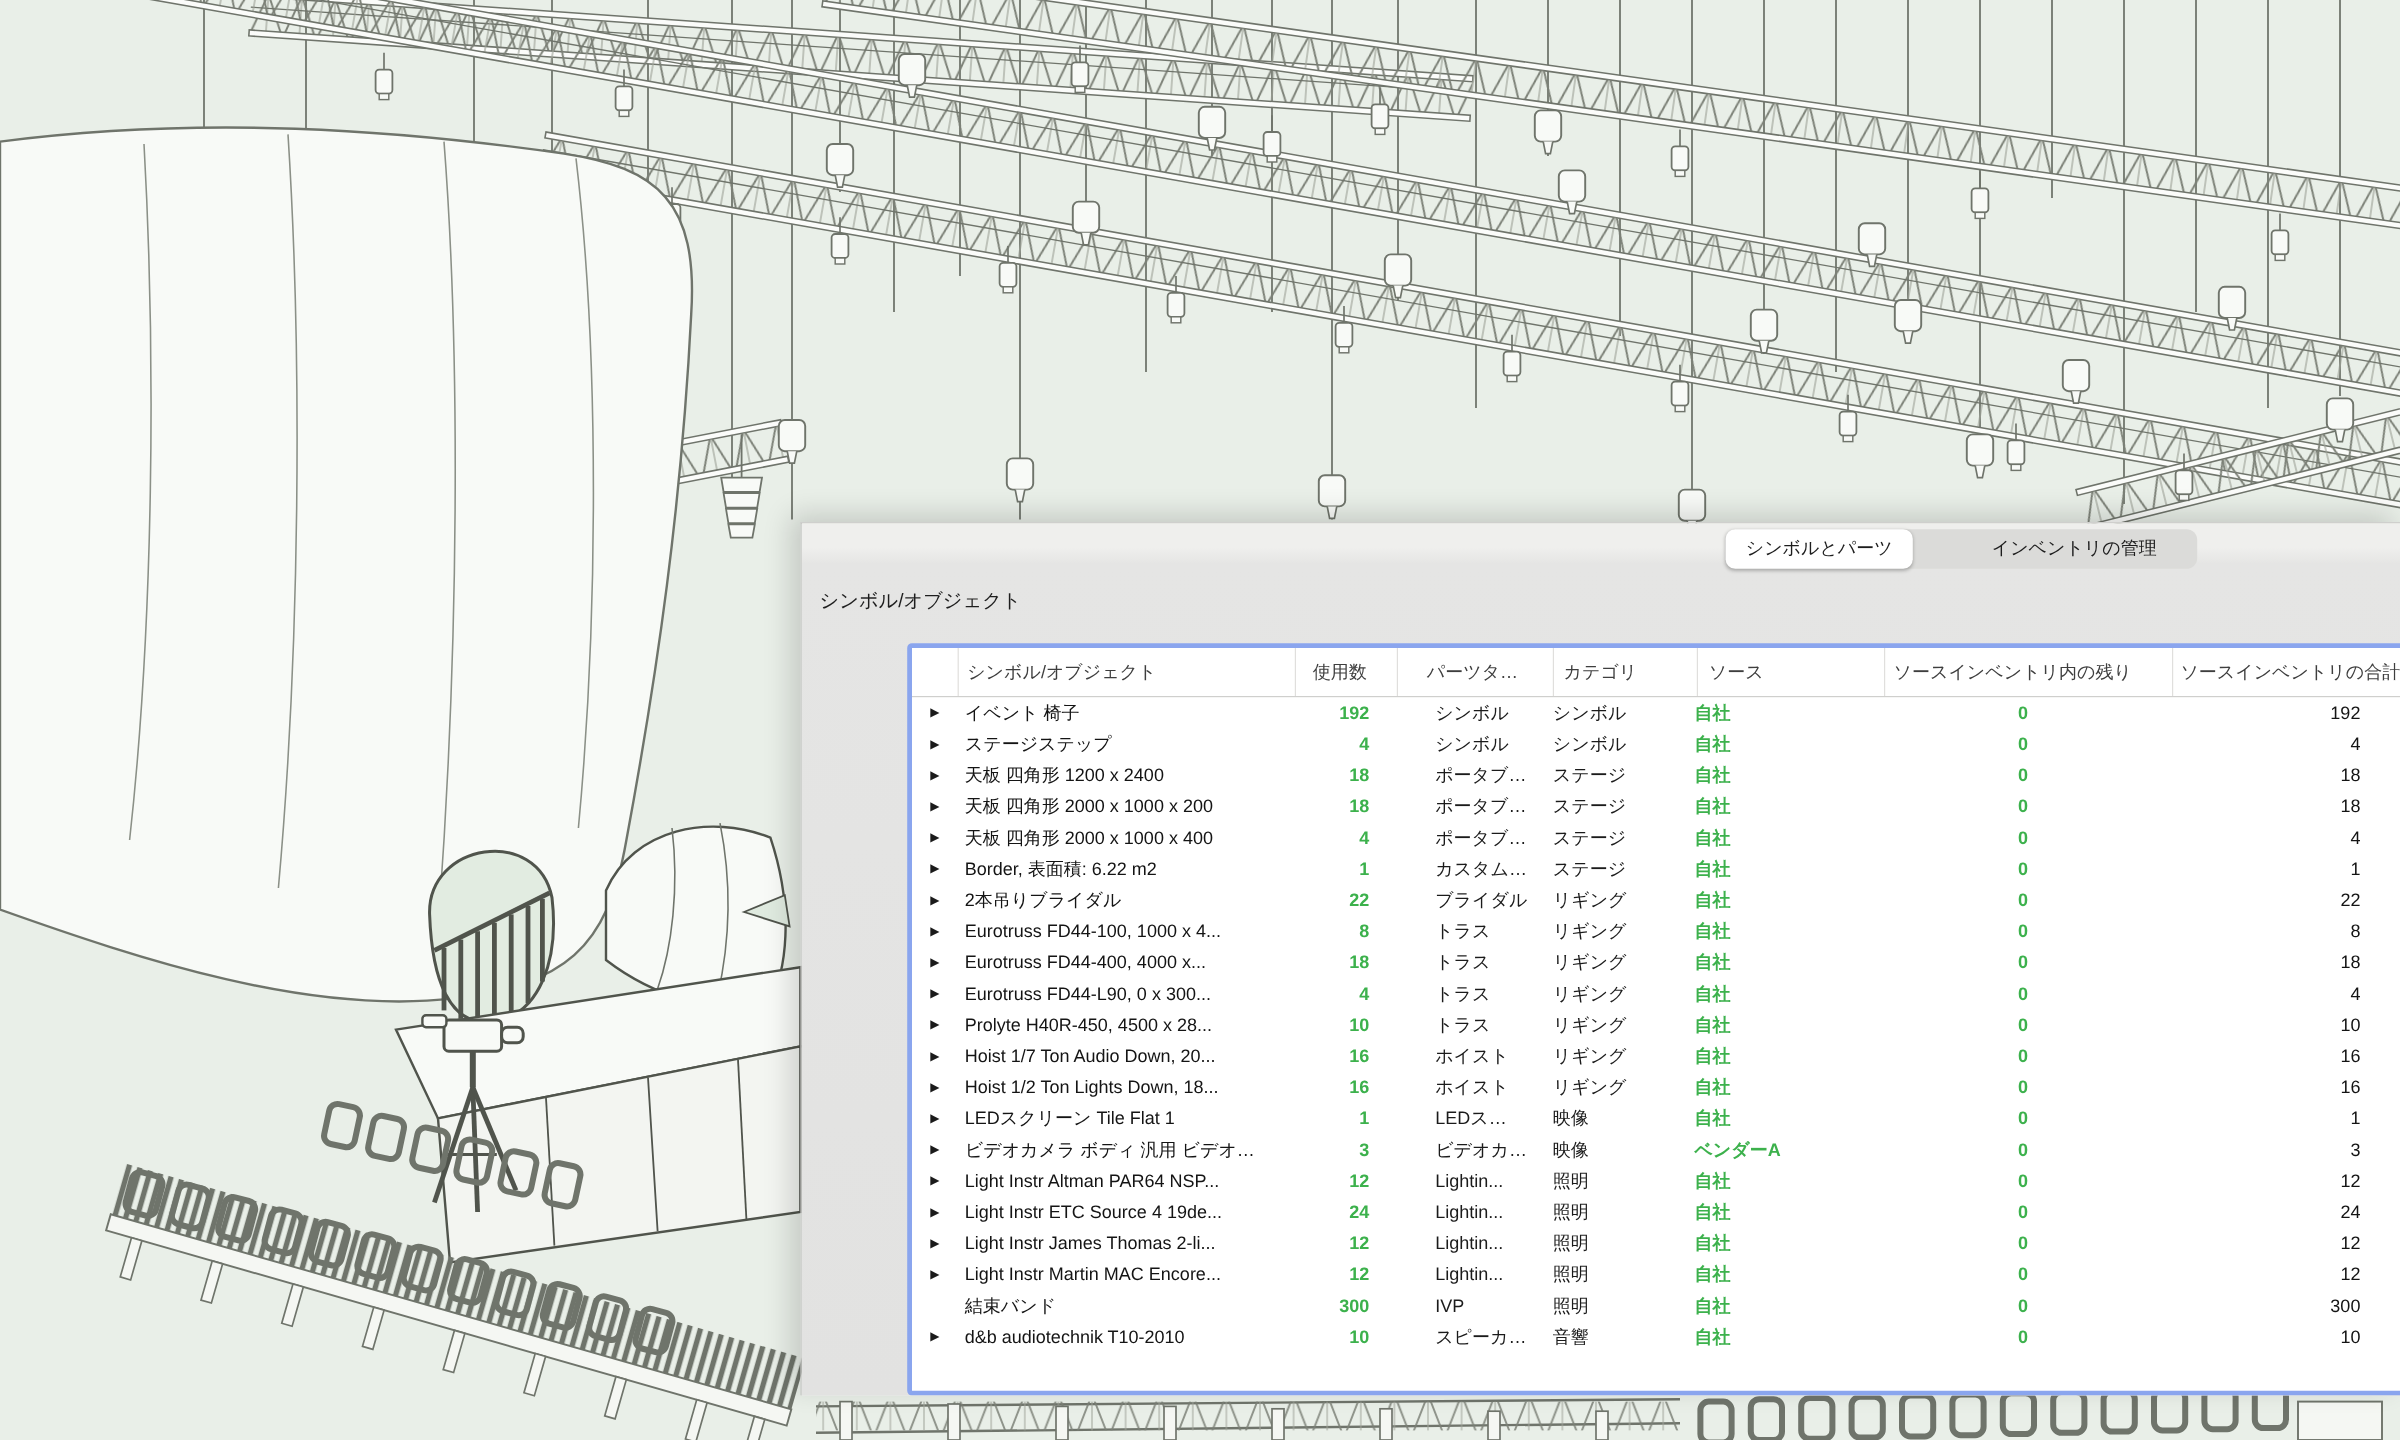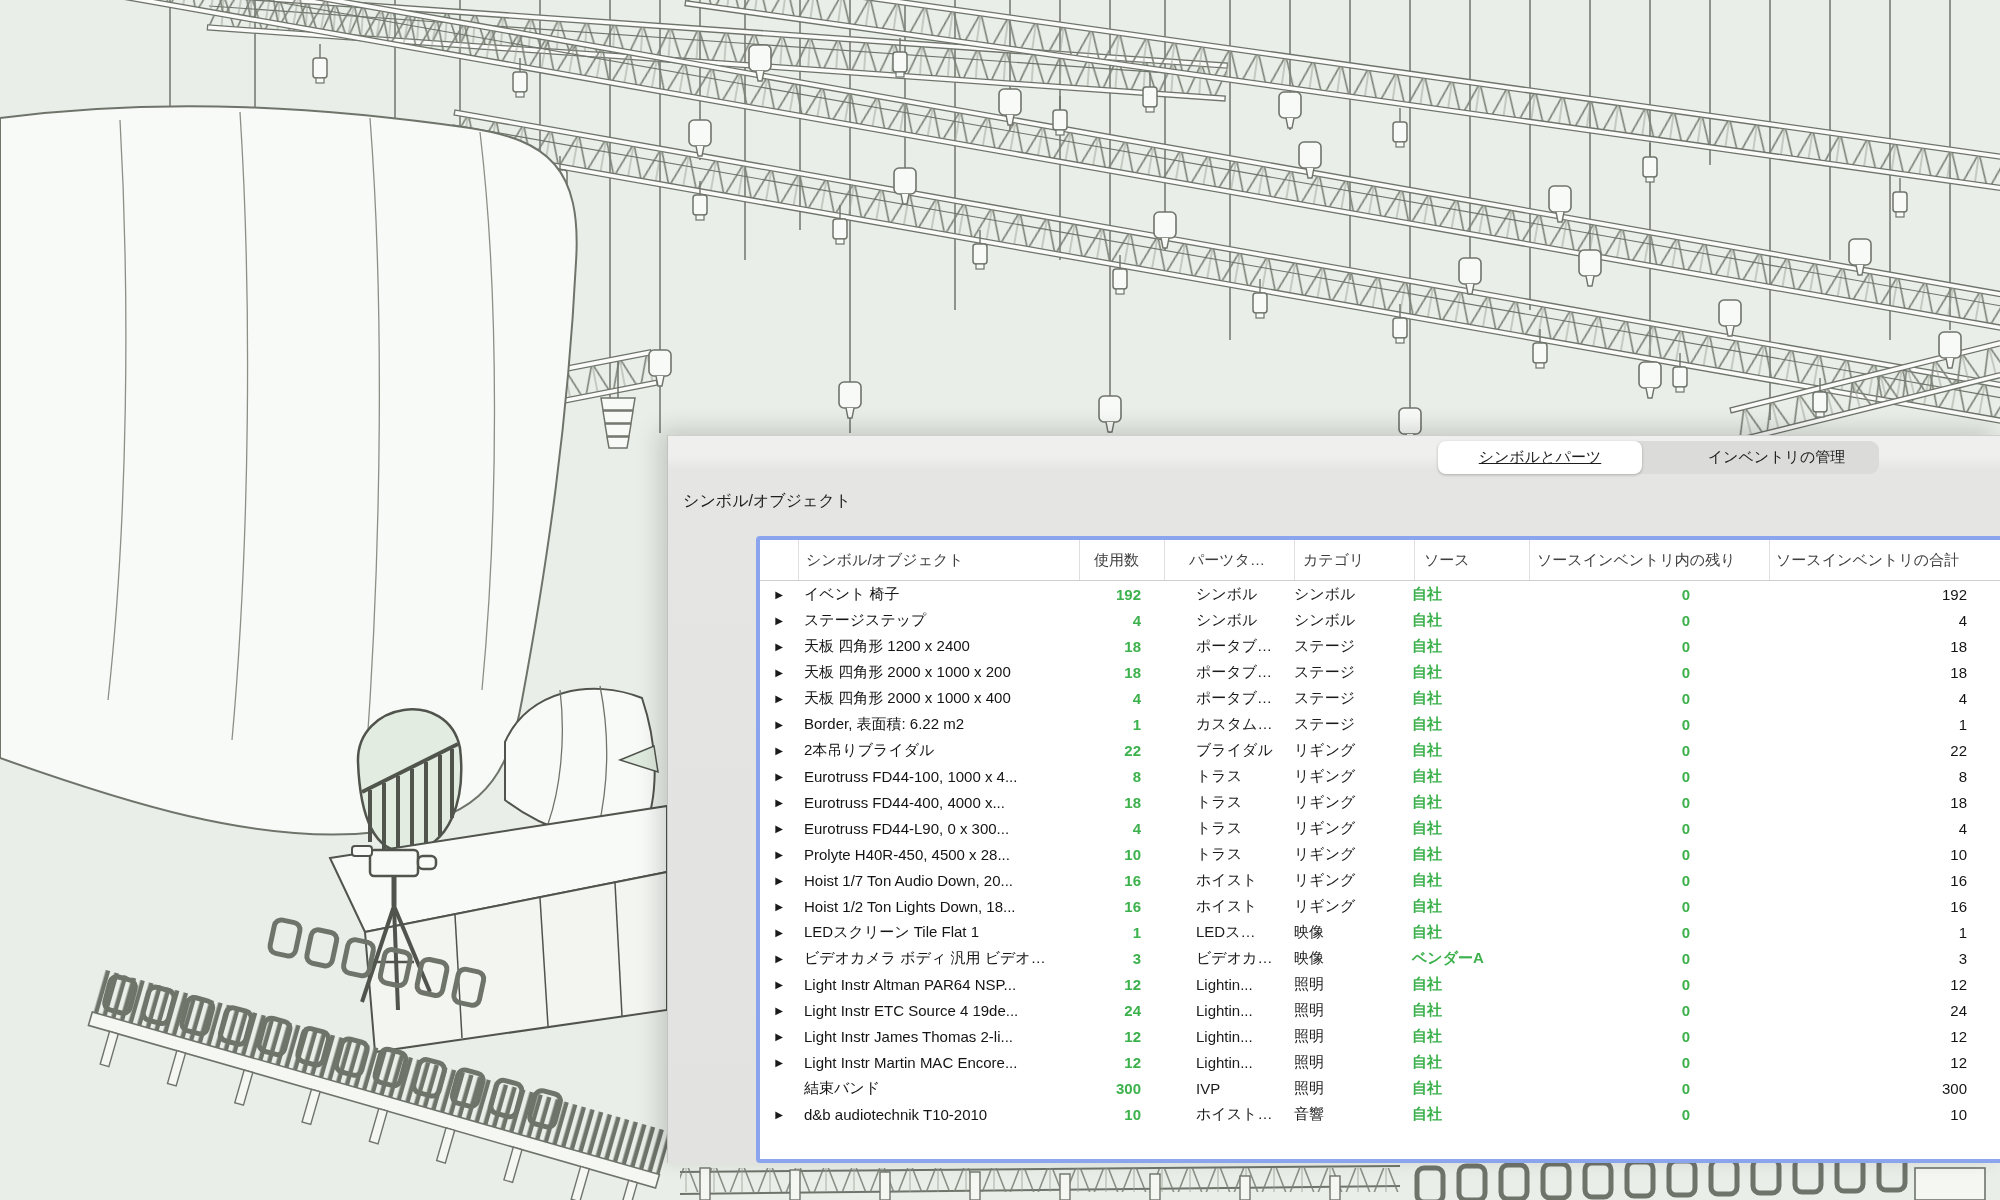--- a/index.html
+++ b/index.html
@@ -21,21 +21,21 @@
   }
   .segmented{
     position:absolute;left:770px;top:5px;height:33px;display:flex;
     background:#dbdbd9;border-radius:9px;align-items:stretch;
   }
   .seg{
     display:flex;align-items:center;justify-content:center;
     font-size:15px;color:#1d1d1d;border-radius:8px;cursor:default;white-space:nowrap;
   }
   .seg.sel{background:#ffffff;box-shadow:0 1px 3px rgba(0,0,0,.25);}
-  .seg.s0{width:204px;text-decoration:underline;}
+  .seg.s0{width:156px;}
   .seg.s1{width:205px;padding-left:32px;}
   .section-label{position:absolute;left:15px;top:55px;font-size:16px;color:#1e1e1e;}
 
   .tablebox{
     position:absolute;left:88px;top:100px;bottom:0;width:1262px;
     border:4px solid #8aa5ee;border-radius:4px;background:#ffffff;overflow:hidden;
   }
   .thead{display:flex;height:40px;border-bottom:1px solid #cfcfcd;background:#ffffff;}
   .thead .cell{font-size:15px;color:#3e3e3e;border-left:1px solid #e0dfdd;}
   .thead .cell.c0{border-left:none;}
@@ -47,21 +47,21 @@
   .c4{width:120px;}
   .c5{width:115px;}
   .c6{width:240px;}
   .c7{flex:1 1 auto;}
   
   .thead .c1{padding-left:7px;}
   .thead .c2{justify-content:flex-start;padding-left:14px;margin-left:14px;}
   .thead .c3{padding-left:24px;}
   .thead .c4{padding-left:8px;}
   .thead .c5{padding-left:9px;}
-  .thead .c6{padding-left:7px;}
+  .thead .c6{padding-left:7px;margin-left:41px;}
   .thead .c7{padding-left:6px;}
   
   .tbody{position:absolute;left:0;right:0;top:41px;bottom:0;overflow:hidden;}
   .trow{display:flex;height:26px;font-size:15px;color:#141414;}
   .trow .c2{justify-content:flex-end;padding-right:9px;}
   .trow .c3{padding-left:46px;color:#1b1b1b;}
   .trow .c4{padding-left:14px;color:#1b1b1b;}
   .trow .c5{padding-left:12px;}
   .trow .c6{justify-content:flex-end;padding-right:65px;}
   .trow .c7{justify-content:flex-end;padding-right:55px;}
@@ -571,21 +571,21 @@
           <div class="cell c3">IVP</div>
           <div class="cell c4">照明</div>
           <div class="cell c5 g">自社</div>
           <div class="cell c6 g">0</div>
           <div class="cell c7">300</div>
         </div>
         <div class="trow">
           <div class="cell c0 exp">▶</div>
           <div class="cell c1">d&amp;b audiotechnik T10-2010</div>
           <div class="cell c2 g">10</div>
-          <div class="cell c3">ホイスト…</div>
+          <div class="cell c3">スピーカ…</div>
           <div class="cell c4">音響</div>
           <div class="cell c5 g">自社</div>
           <div class="cell c6 g">0</div>
           <div class="cell c7">10</div>
         </div>
       </div>
   </div>
 </div>
 
 </body></html>

